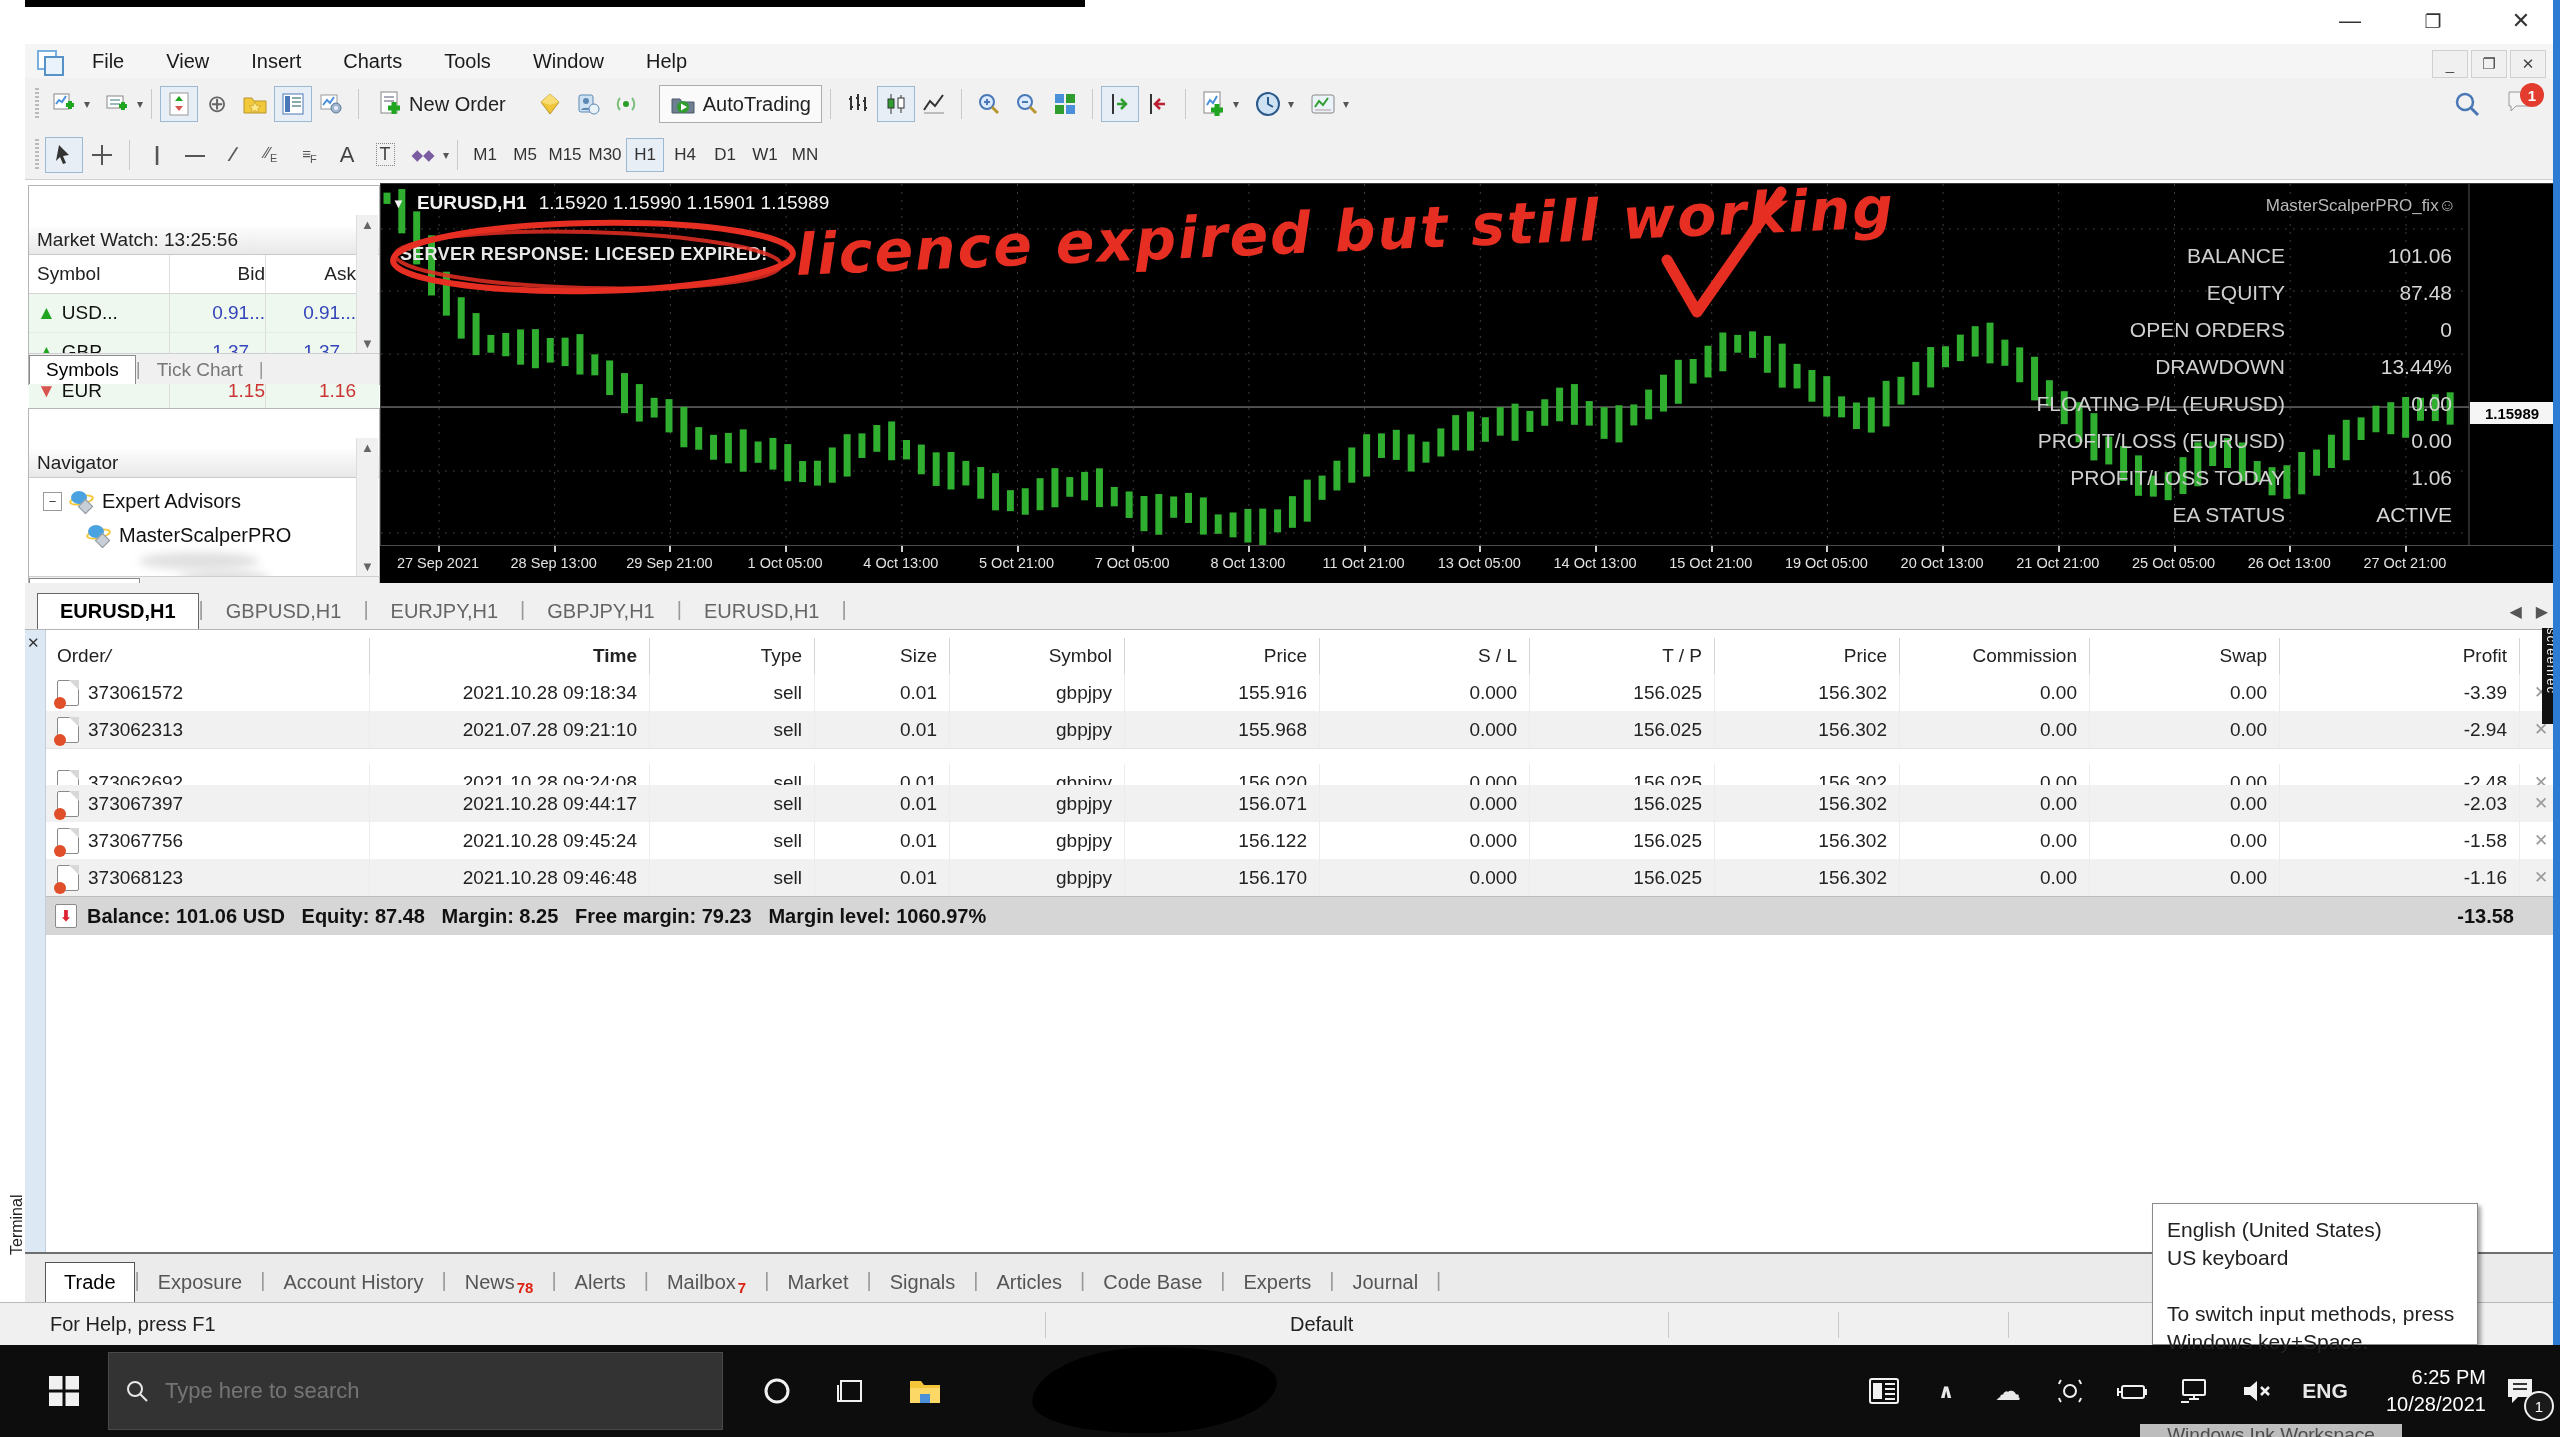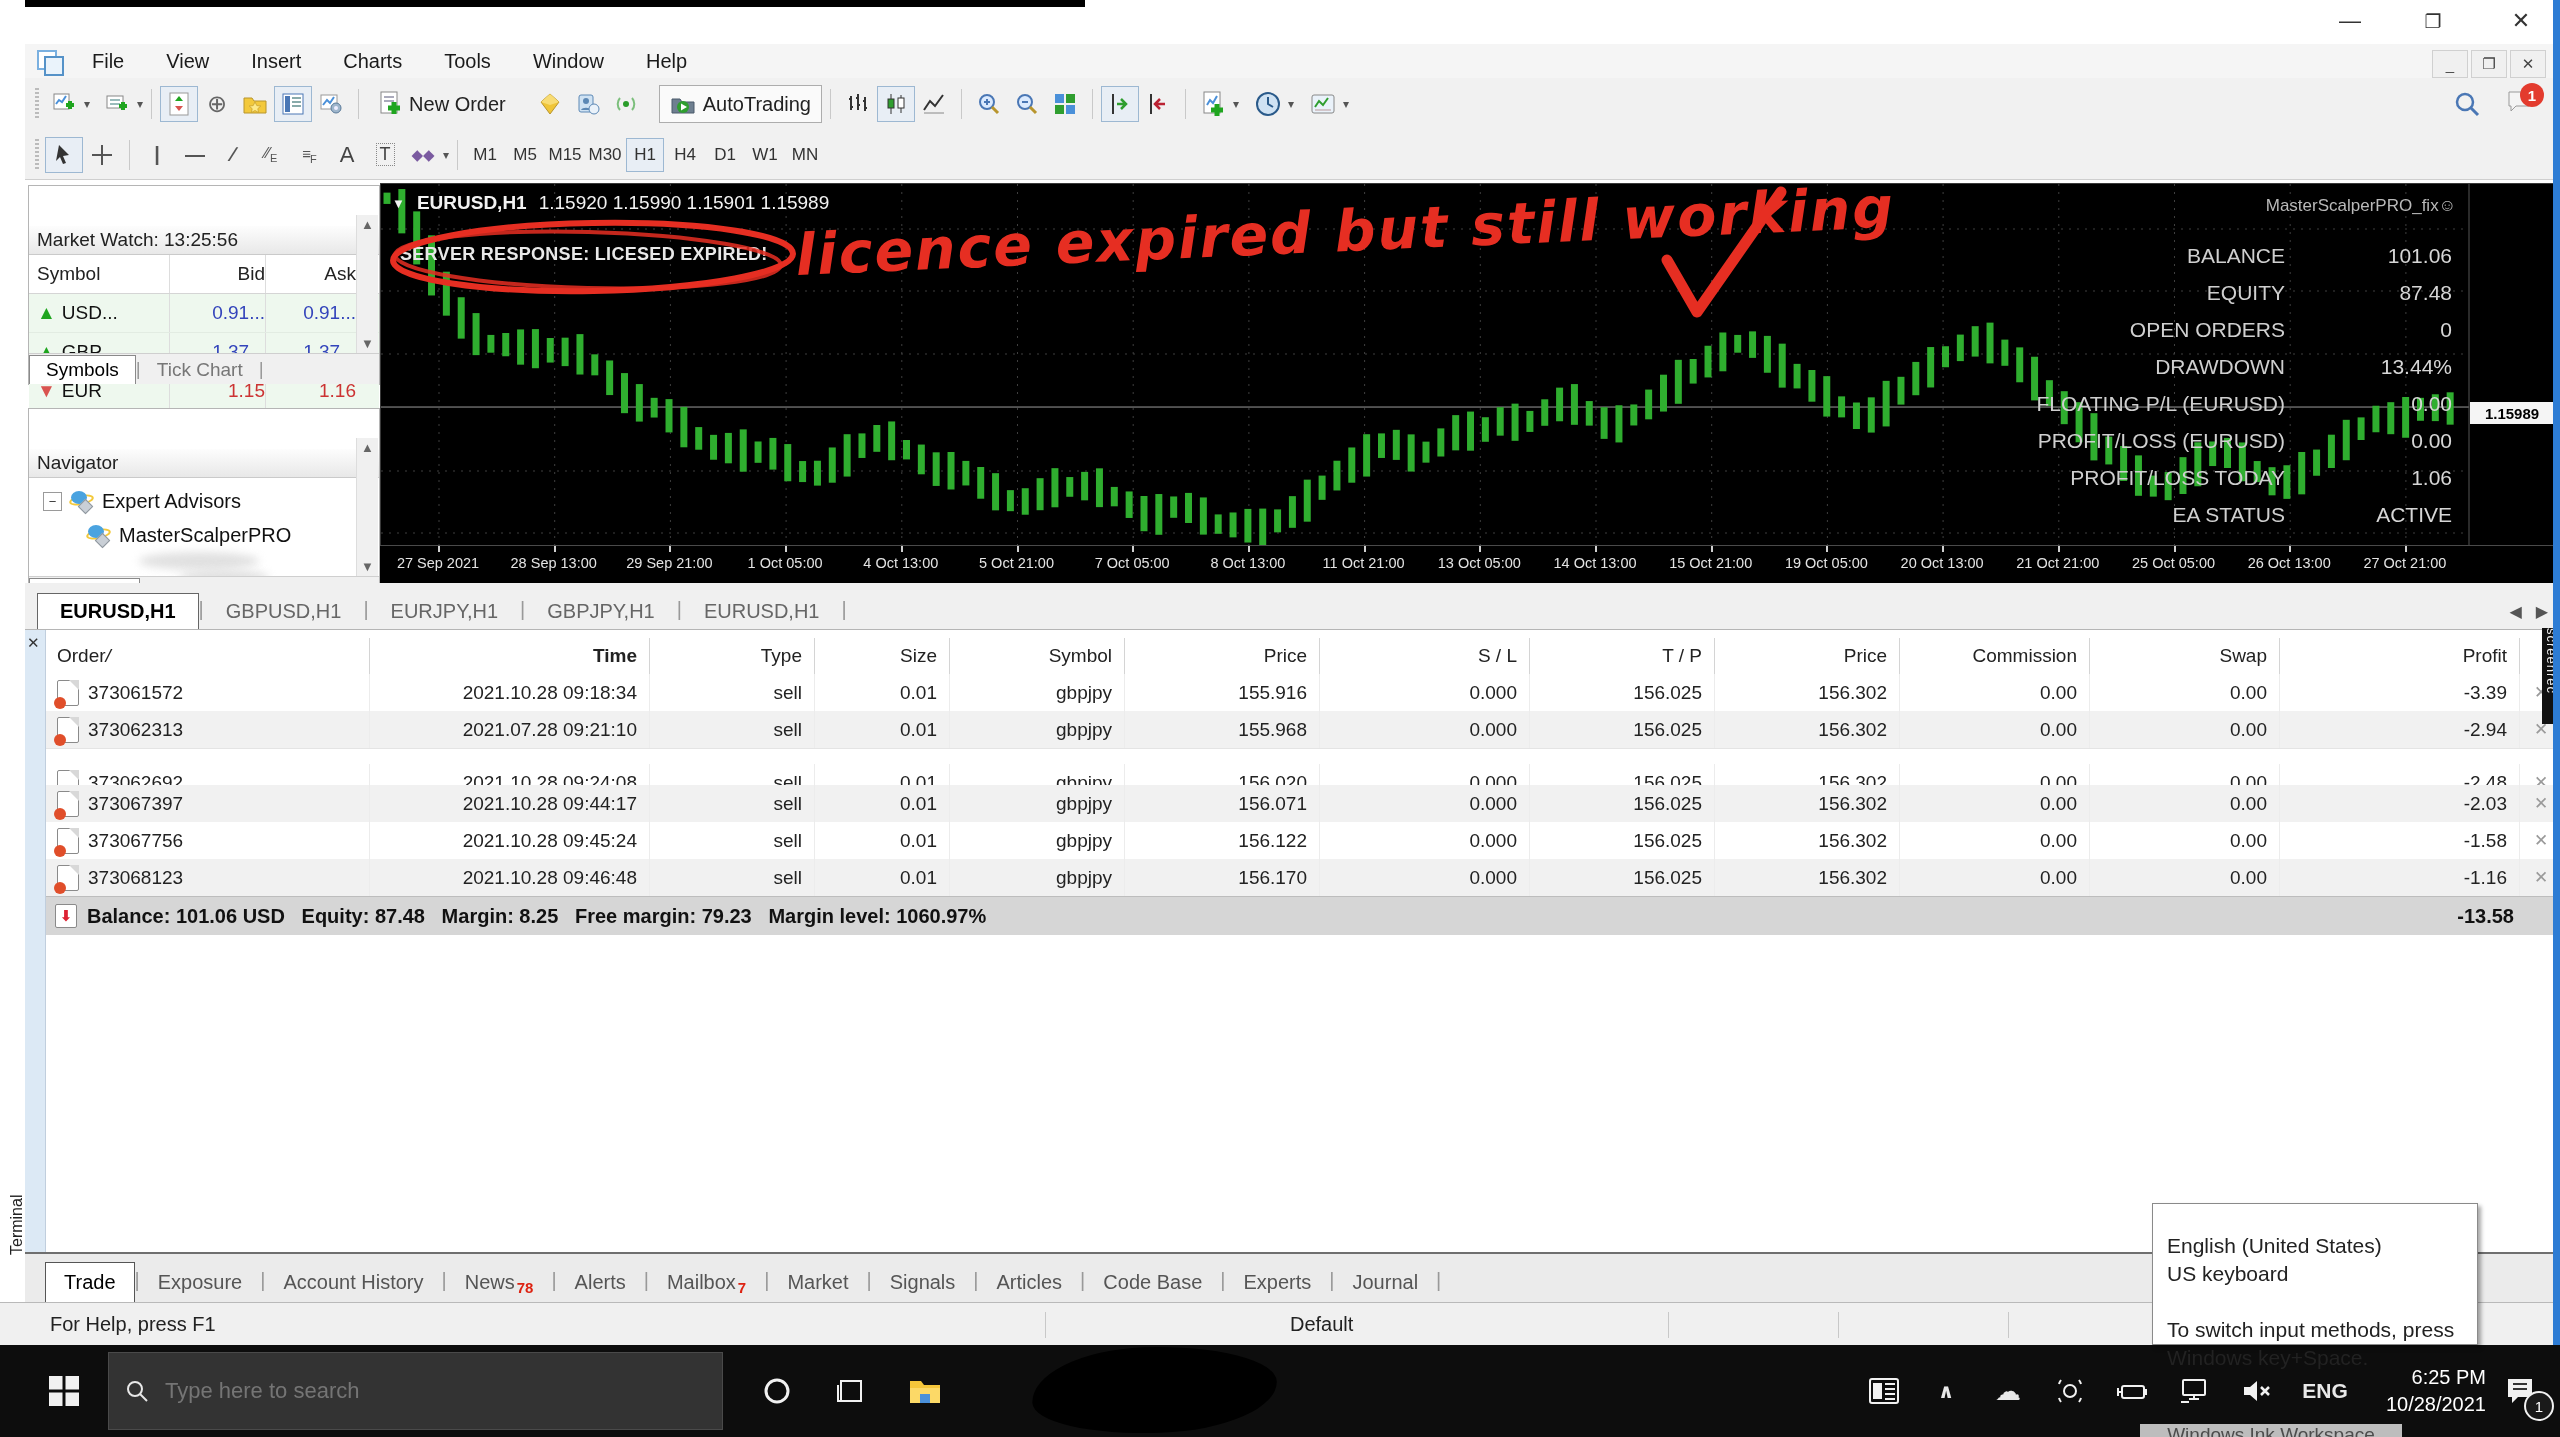--- a/index.html
+++ b/index.html
@@ -103,21 +103,21 @@
   .status-sep{width:1px;height:26px;background:#c8c8c8;position:absolute;top:9px;}
   #taskbar{left:0;top:1345px;width:2560px;height:92px;background:#0d0d0d;display:flex;align-items:center;}
   #start-btn{width:44px;height:44px;margin-left:42px;display:flex;align-items:center;justify-content:center;}
   #search-box{width:615px;height:78px;background:#333333;border:1px solid #4a4a4a;margin-left:22px;display:flex;align-items:center;padding:0 16px;box-sizing:border-box;gap:14px;}
   #search-box input{background:transparent;border:none;outline:none;color:#cdcdcd;font-size:22px;width:480px;font-family:"Liberation Sans",sans-serif;}
   .tk-icon{width:56px;height:56px;display:flex;align-items:center;justify-content:center;color:#e8e8e8;}
   #tray{position:absolute;right:0;top:1345px;height:92px;display:flex;align-items:center;gap:6px;color:#fff;}
   #clock-block{text-align:right;font-size:20px;line-height:27px;color:#fff;width:120px;}
   #redaction-blob{left:1032px;top:1347px;width:245px;height:86px;background:#000;border-radius:46% 54% 48% 52%/60% 45% 55% 40%;transform:rotate(-2deg);}
   #kb-tooltip{left:2152px;top:1203px;width:326px;height:142px;background:#fff;border:1px solid #8a8a8a;box-shadow:3px 3px 4px rgba(0,0,0,.35);
-              font-size:21px;color:#222;padding:28px 14px;box-sizing:border-box;line-height:28px;}
+              font-size:21px;color:#222;padding:12px 14px;box-sizing:border-box;line-height:28px;}
   #ink-tip{left:2140px;top:1424px;width:262px;height:13px;background:#bdbdbd;color:#4c4c4c;font-size:19px;overflow:hidden;text-align:center;}
   #screenrec-mark{left:2542px;top:628px;width:18px;height:96px;background:#111;color:#eee;overflow:hidden;}
   #screenrec-mark span{display:block;transform:rotate(90deg) translateY(-17px);transform-origin:top left;font-size:13px;letter-spacing:1px;white-space:nowrap;}
   #right-edge{left:2553px;top:0;width:7px;height:1345px;background:#2d7cd4;}
   .smudge{position:absolute;background:#d9d9d9;border-radius:50%;filter:blur(4px);opacity:.8;}
 </style>
 </head>
 <body>
 
 <div class="abs" id="titlebar">

